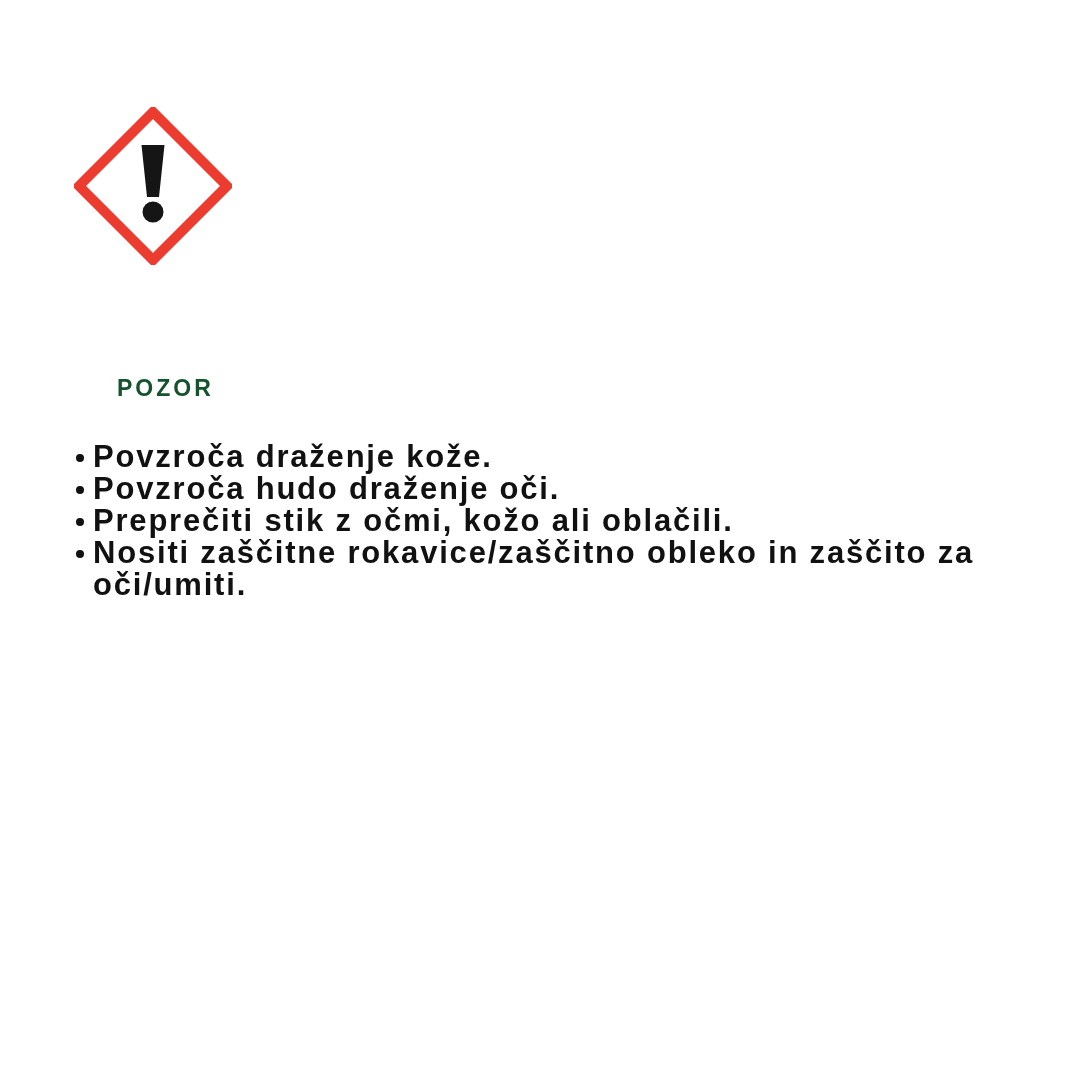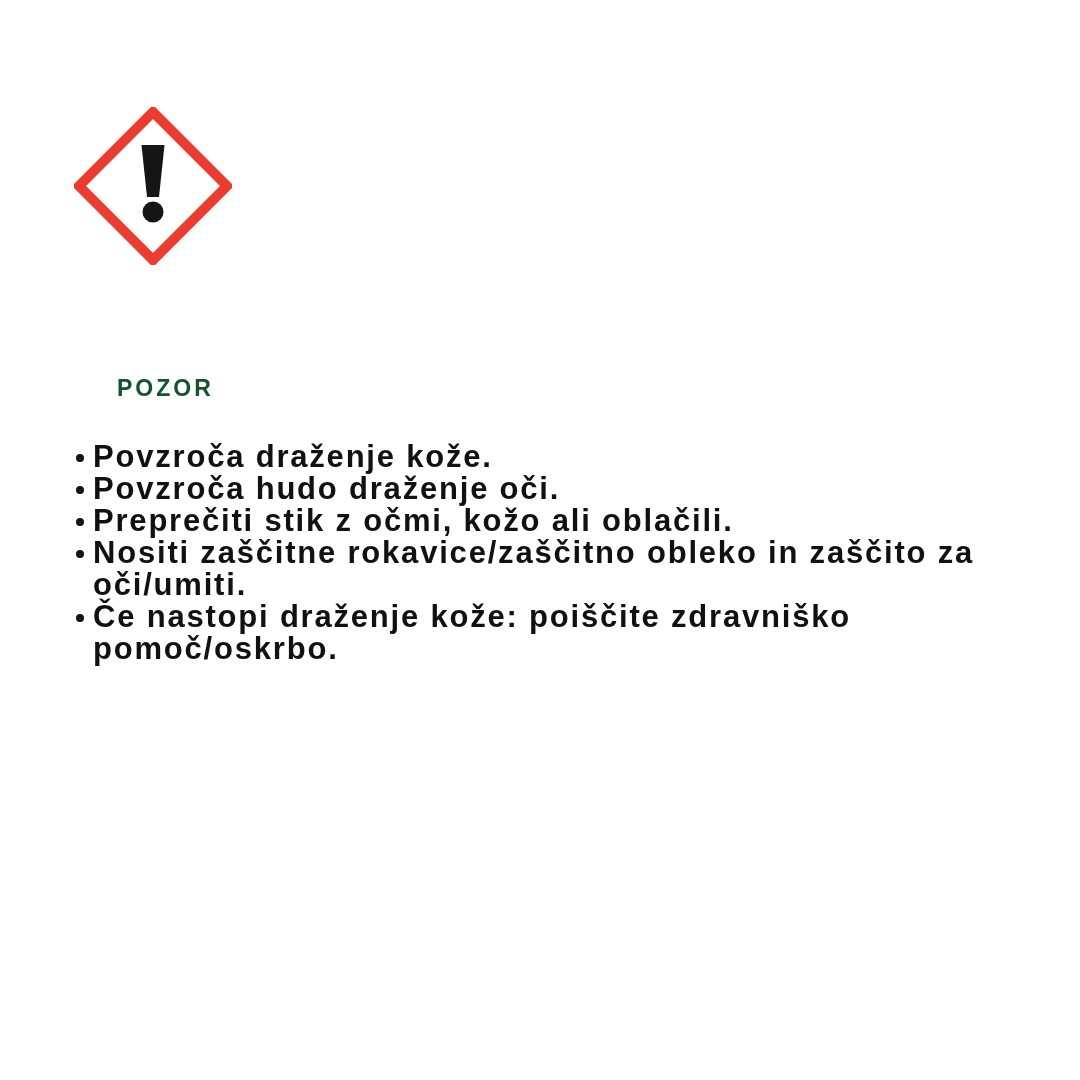--- a/index.html
+++ b/index.html
@@ -74,16 +74,15 @@
     <circle cx="79" cy="105" r="10.5" fill="#151515"></circle>
   </svg>
 
   <h1 class="signal-word">POZOR</h1>
 
   <ul class="statements">
       <li class="statement">Povzroča draženje kože.</li>
       <li class="statement">Povzroča hudo draženje oči.</li>
       <li class="statement">Preprečiti stik z očmi, kožo ali oblačili.</li>
       <li class="statement">Nositi zaščitne rokavice/zaščitno obleko in zaščito za oči/umiti.</li>
-      <li class="statement">Če nastopi draženje kože: poiščite zdravniško pomoč/oskrbo.</li>
     </ul>
 
 </div>
 
 </body></html>

